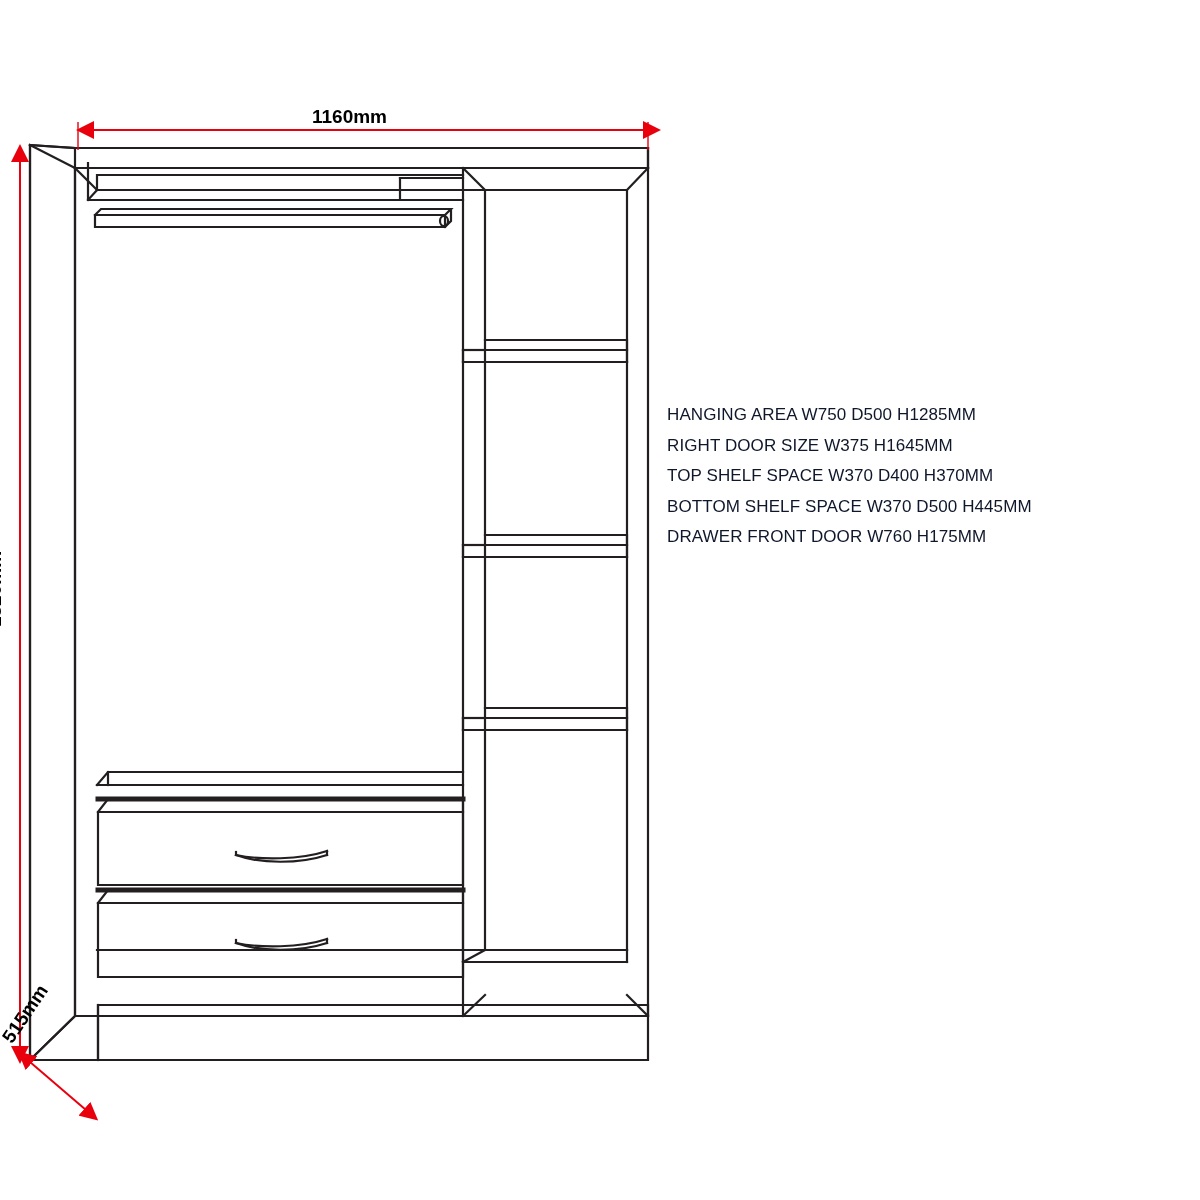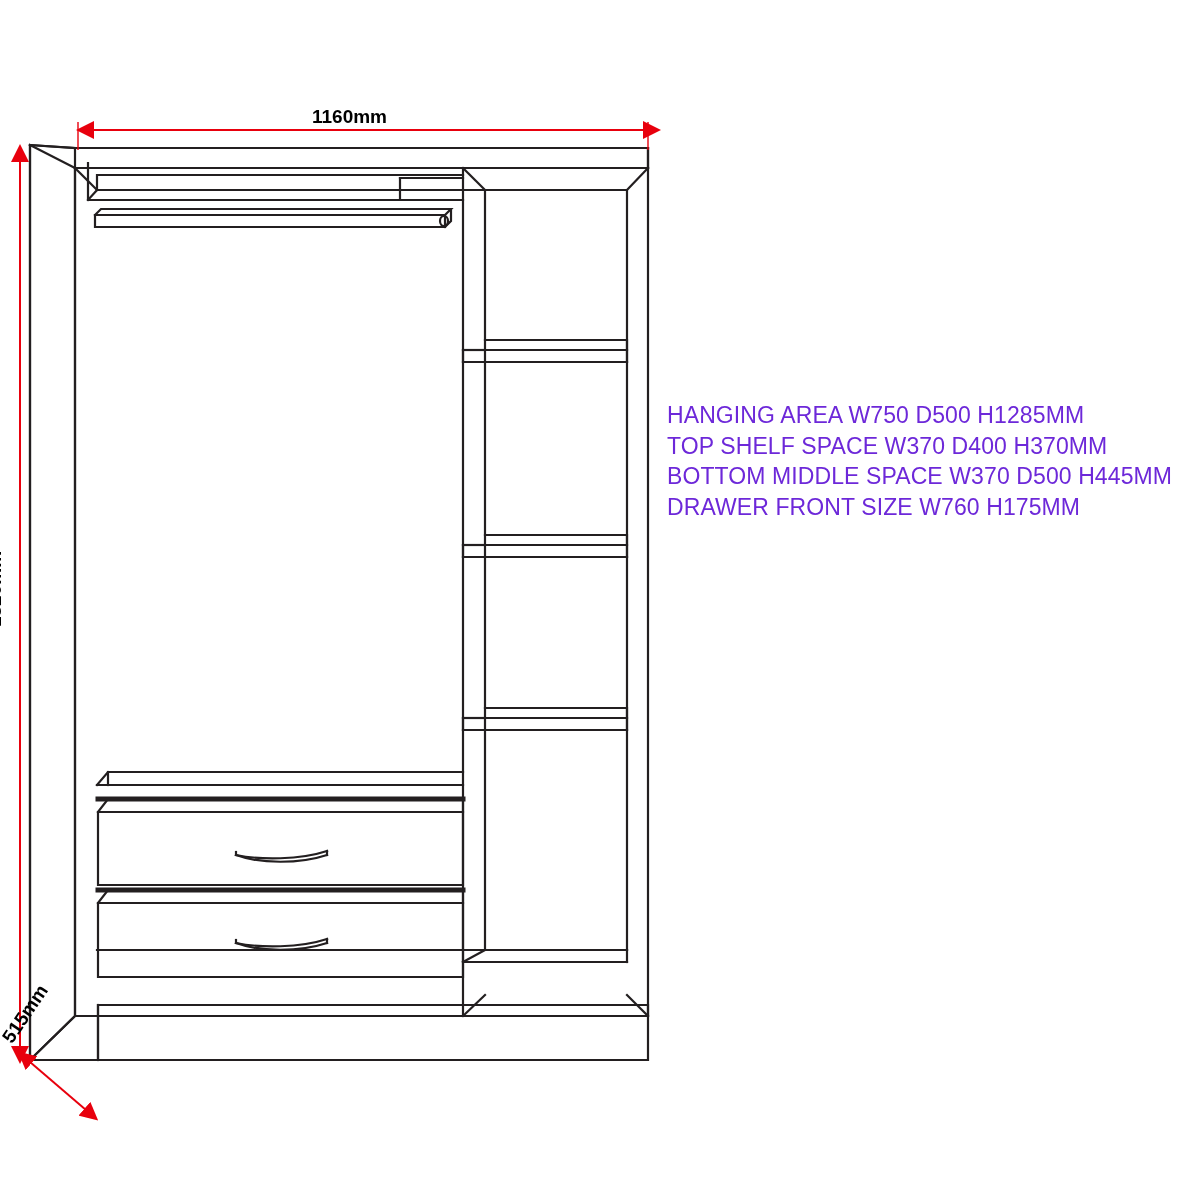--- a/index.html
+++ b/index.html
@@ -29,24 +29,24 @@
     width: 1200px;
     height: 1200px;
   }
   .spec-list {
     position: absolute;
     left: 667px;
     top: 400px;
     width: 520px;
   }
   .spec-line {
-    font-size: 23px;
+    font-size: 17px;
     line-height: 30.6px;
     white-space: nowrap;
-    color: #6d28d9;
+    color: #0f172a;
     letter-spacing: 0.1px;
   }
   .dim-label {
     position: absolute;
     font-size: 19px;
     font-weight: bold;
     color: #000;
     white-space: nowrap;
   }
   #dim-width-label {
@@ -209,18 +209,19 @@
       <line x1="30" y1="1062" x2="86" y2="1110" marker-start="url(#arrowStart)" marker-end="url(#arrowEnd)"></line>
     </g>
   </svg>
 
   <div class="dim-label" id="dim-width-label">1160mm</div>
   <div class="dim-label" id="dim-height-label">1820mm</div>
   <div class="dim-label" id="dim-depth-label">515mm</div>
 
   <div class="spec-list">
     <div class="spec-line">HANGING AREA W750 D500 H1285MM</div>
+    <div class="spec-line">RIGHT DOOR SIZE W375 H1645MM</div>
     <div class="spec-line">TOP SHELF SPACE W370 D400 H370MM</div>
-    <div class="spec-line">BOTTOM MIDDLE SPACE W370 D500 H445MM</div>
-    <div class="spec-line">DRAWER FRONT SIZE W760 H175MM</div>
+    <div class="spec-line">BOTTOM SHELF SPACE W370 D500 H445MM</div>
+    <div class="spec-line">DRAWER FRONT DOOR W760 H175MM</div>
   </div>
 
 </div>
 
 </body></html>

